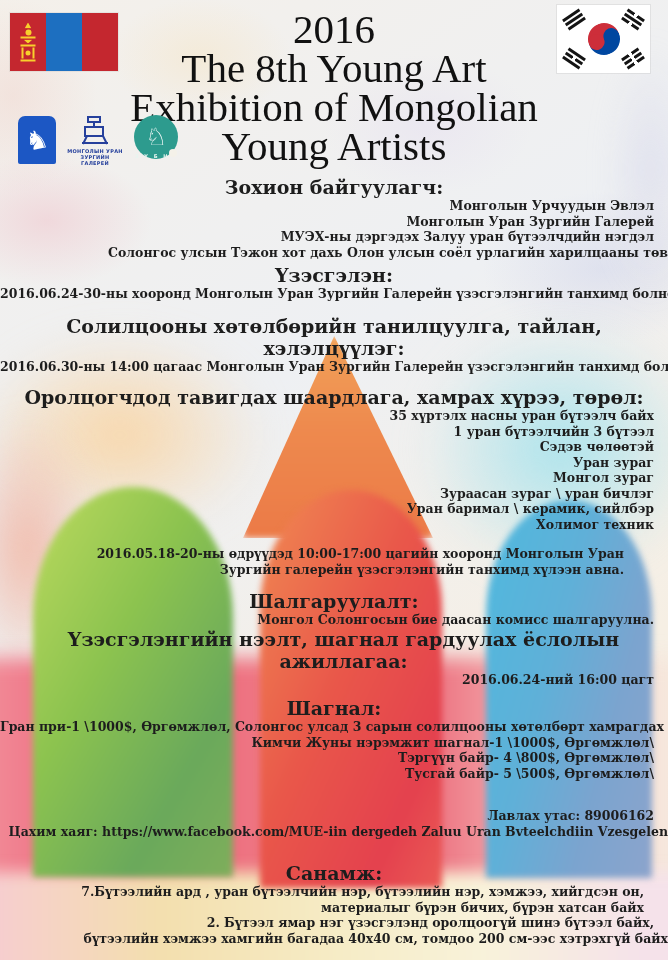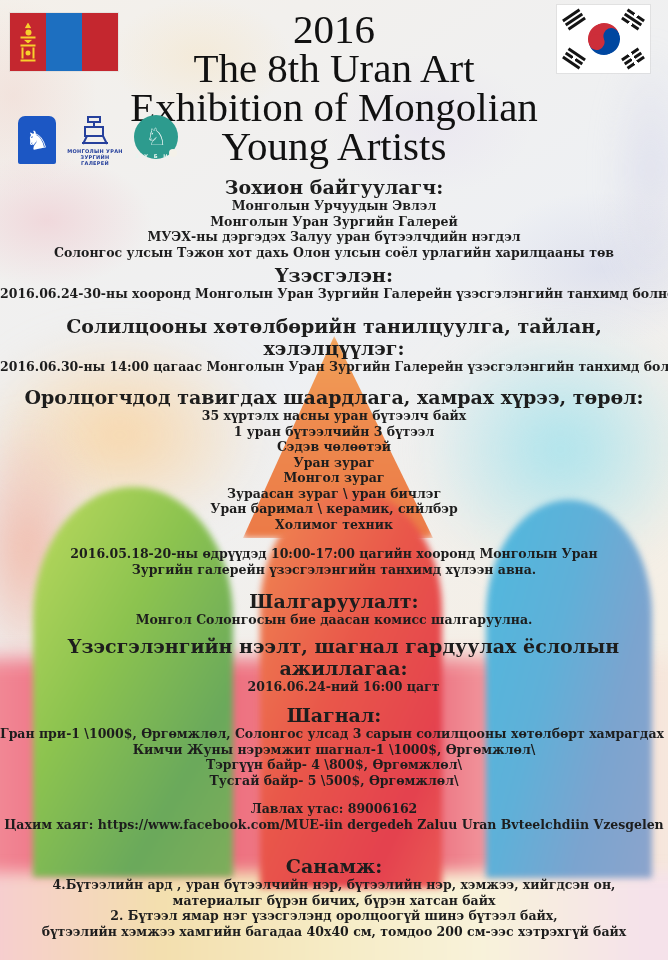--- a/index.html
+++ b/index.html
@@ -88,27 +88,27 @@
   .logo-zbn .cap{position:absolute;left:1px;bottom:6px;color:#e6f5f0;font:700 5px "DejaVu Sans",sans-serif;letter-spacing:2px;}
 
   .title-block{position:absolute;left:0;top:10px;width:100%;text-align:center;z-index:3;color:#111;
     font-family:"Liberation Serif",serif;}
   .title-block div{font-size:41px;line-height:39px;font-weight:400;}
 
   
   .content{position:absolute;left:0;top:176px;width:100%;z-index:3;color:#1d1d1d;text-align:center;}
   .sec{margin:0;}
   .sec h2{font:700 19px/22px "DejaVu Serif",serif;margin:0;}
-  .sec p{font:700 12.5px/15.5px "DejaVu Serif",serif;margin:0;padding:0 14px;}
+  .sec p{font:700 12.5px/15.5px "DejaVu Serif",serif;margin:0;padding:0 14px;text-align:right;}
   .nowrap{white-space:nowrap;padding:0 !important;}
   .wrap580{max-width:580px;margin:0 auto !important;}
   .wrap620{max-width:620px;margin:0 auto !important;}
   .s0{margin-bottom:4px;} .s1{margin-bottom:13px;} .s2{margin-bottom:12px;}
-  .s3{margin-bottom:14px;} .s4{margin-bottom:13px;} .s5{margin-bottom:7px;}
-  .s6{margin-bottom:10px;margin-left:19px;} .s7{margin-bottom:13px;} .s8{margin-bottom:23px;}
+  .s3{margin-bottom:14px;} .s4{margin-bottom:13px;} .s5{}
+  .s6{margin-bottom:10px;margin-left:19px;} .s7{margin-bottom:27px;} .s8{margin-bottom:23px;}
   .s9{margin-bottom:8px;}
 </style>
 </head>
 <body>
 
 <div class="poster">
 
   <div class="bg-base"></div>
   <div class="wash wash-peach"></div>
   <div class="wash wash-cyan"></div>
@@ -188,21 +188,21 @@
     </div>
     <div class="logo-zbn">
       <div class="pal">♘</div>
       <div class="hole"></div>
       <div class="cap">З Ү Б Н</div>
     </div>
   </div>
 
   <div class="title-block">
     <div>2016</div>
-    <div>The 8th Uran Art</div>
+    <div>The 8th Young Art</div>
     <div>Exhibition of Mongolian</div>
     <div>Young Artists</div>
   </div>
 
   <div class="content">
 
     <section class="sec s0">
       <h2>Зохион байгуулагч:</h2>
       <p>Монголын Урчуудын Эвлэл</p>
       <p>Монголын Уран Зургийн Галерей</p>
@@ -254,20 +254,20 @@
       <p>Тусгай байр- 5 \500$, Өргөмжлөл\</p>
     </section>
 
     <section class="sec s8">
       <p>Лавлах утас: 89006162</p>
       <p class="nowrap">Цахим хаяг: https://www.facebook.com/MUE-iin dergedeh Zaluu Uran Bvteelchdiin Vzesgelen</p>
     </section>
 
     <section class="sec s9">
       <h2>Санамж:</h2>
-      <p class="wrap620">4.Бүтээлийн ард , уран бүтээлчийн нэр, бүтээлийн нэр, хэмжээ, хийгдсэн он, материалыг бүрэн бичих, бүрэн хатсан байх</p>
+      <p class="wrap620">7.Бүтээлийн ард , уран бүтээлчийн нэр, бүтээлийн нэр, хэмжээ, хийгдсэн он, материалыг бүрэн бичих, бүрэн хатсан байх</p>
       <p>2. Бүтээл ямар нэг үзэсгэлэнд оролцоогүй шинэ бүтээл байх,</p>
       <p class="nowrap">бүтээлийн хэмжээ хамгийн багадаа 40x40 см, томдоо 200 см-ээс хэтрэхгүй байх</p>
     </section>
 
   </div>
 
 </div>
 
 </body></html>

